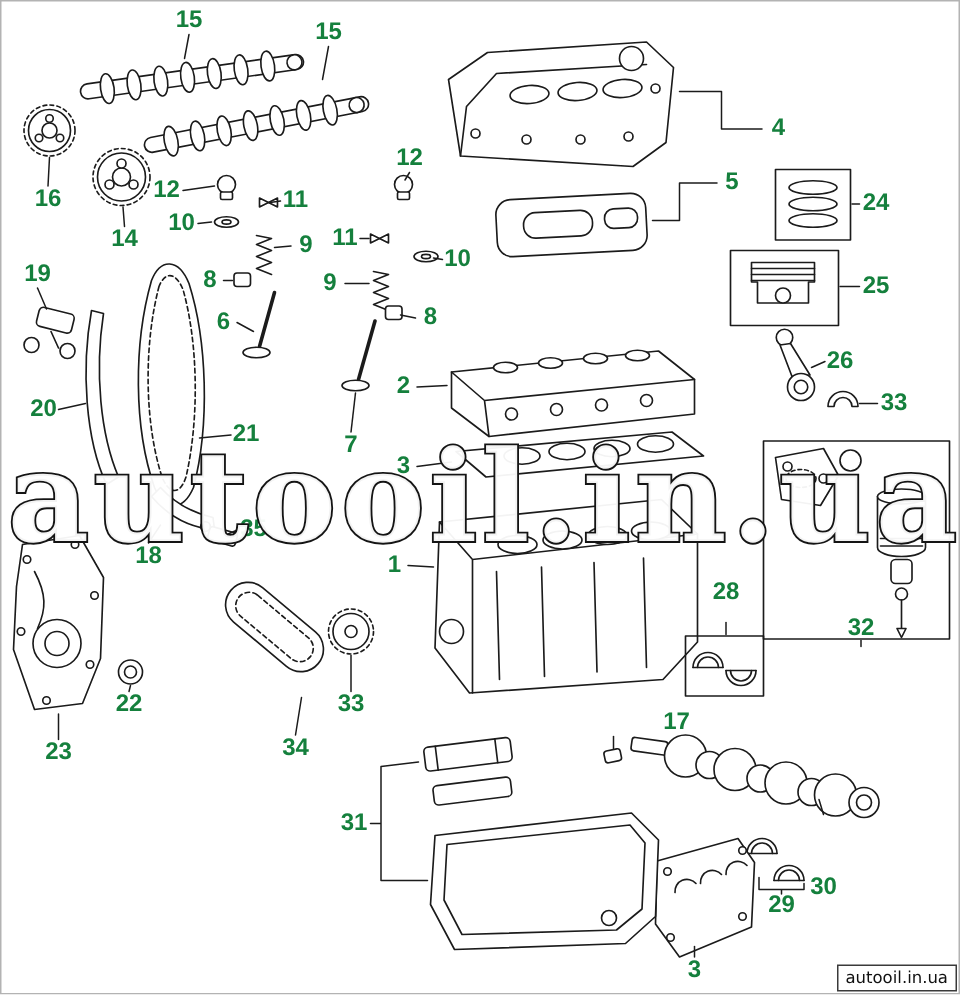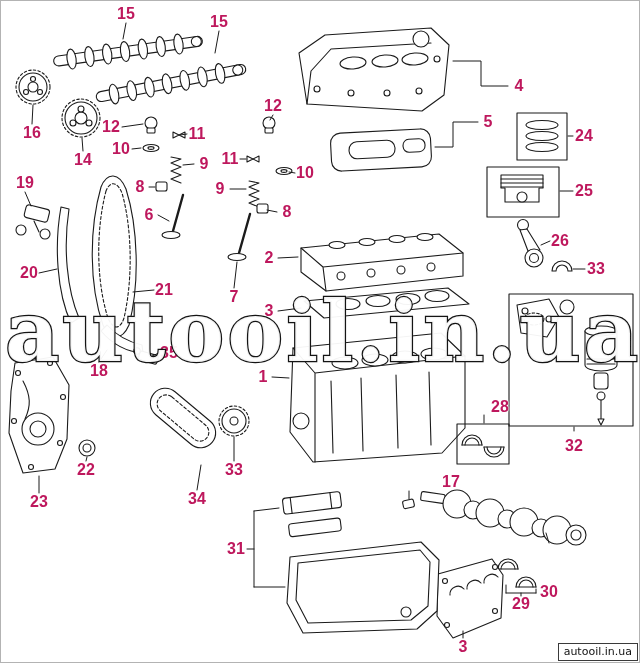--- a/index.html
+++ b/index.html
@@ -6,21 +6,21 @@
   html,body { background:#fff; }
   .page {
     position:relative; width:640px; height:663px; background:#fff;
     border:1px solid #b3b3b3; overflow:hidden;
     font-family:"Liberation Sans", sans-serif;
   }
   .svg-layer { position:absolute; left:0; top:0; z-index:1; }
   .labels-layer { position:absolute; left:0; top:0; width:100%; height:100%; z-index:2; }
   .part-label {
     position:absolute; transform:translate(-50%,-50%);
-    font:700 16px "Liberation Sans", sans-serif; color:#be185d; line-height:1;
+    font:700 16px "Liberation Sans", sans-serif; color:#15803d; line-height:1;
     text-shadow:0 0 2px #fff, 0 0 2px #fff; white-space:nowrap;
   }
   .watermark {
     position:absolute; left:322px; top:330px; transform:translate(-50%,-50%);
     font-family:"DejaVu Serif", serif; font-weight:700; font-size:84px;
     letter-spacing:3px; white-space:nowrap; z-index:5;
     color:rgba(255,255,255,0.95);
     -webkit-text-stroke:2.5px #141414; paint-order:stroke fill;
   }
   .corner-label {
@@ -374,22 +374,22 @@
       <div class="part-label" style="left: 233px; top: 469px; text-align: right;">33</div>
       <div class="part-label" style="left: 268px; top: 257px;">2</div>
       <div class="part-label" style="left: 268px; top: 310px;">3</div>
       <div class="part-label" style="left: 262px; top: 376px;">1</div>
       <div class="part-label" style="left: 518px; top: 85px;">4</div>
       <div class="part-label" style="left: 487px; top: 121px;">5</div>
       <div class="part-label" style="left: 583px; top: 135px;">24</div>
       <div class="part-label" style="left: 583px; top: 190px;">25</div>
       <div class="part-label" style="left: 559px; top: 240px;">26</div>
       <div class="part-label" style="left: 595px; top: 268px;">33</div>
-      <div class="part-label" style="left: 573px; top: 445px;">32</div>
-      <div class="part-label" style="left: 483px; top: 406px; margin-left: 16px;">28</div>
+      <div class="part-label" style="left: 573px; top: 418px;">32</div>
+      <div class="part-label" style="left: 483px; top: 394px;">28</div>
       <div class="part-label" style="left: 408px; top: 481px; margin-left: 42px;">17</div>
       <div class="part-label" style="left: 235px; top: 548px;">31</div>
       <div class="part-label" style="left: 548px; top: 551px; margin-top: 40px;">30</div>
       <div class="part-label" style="left: 520px; top: 603px;">29</div>
       <div class="part-label" style="left: 462px; top: 646px;">3</div>
     </div>
 
   <div class="watermark">autooil.in.ua</div>
 
   <div class="corner-label">autooil.in.ua</div>

